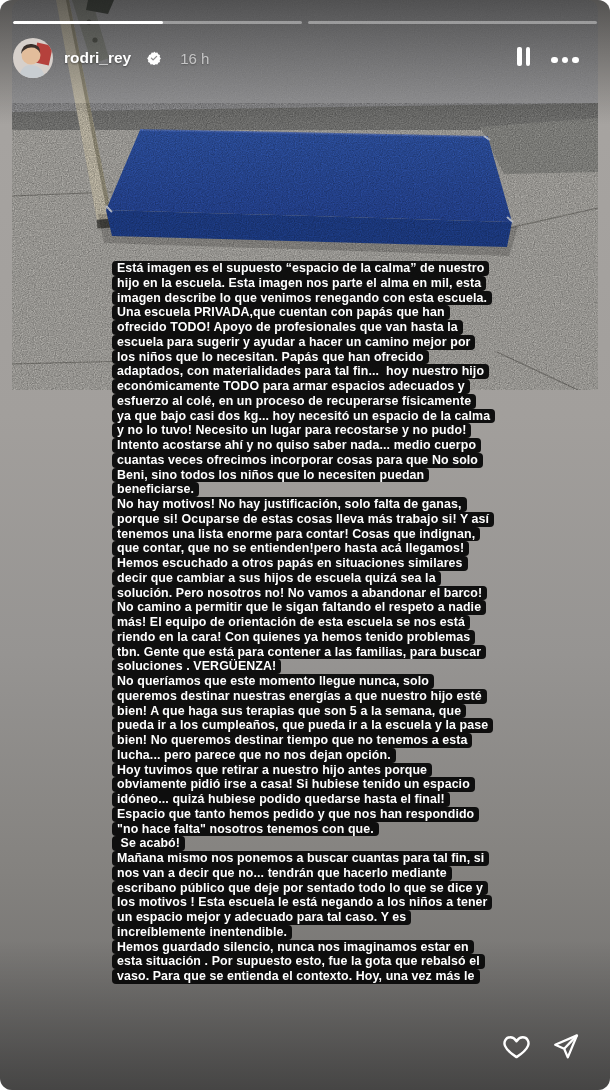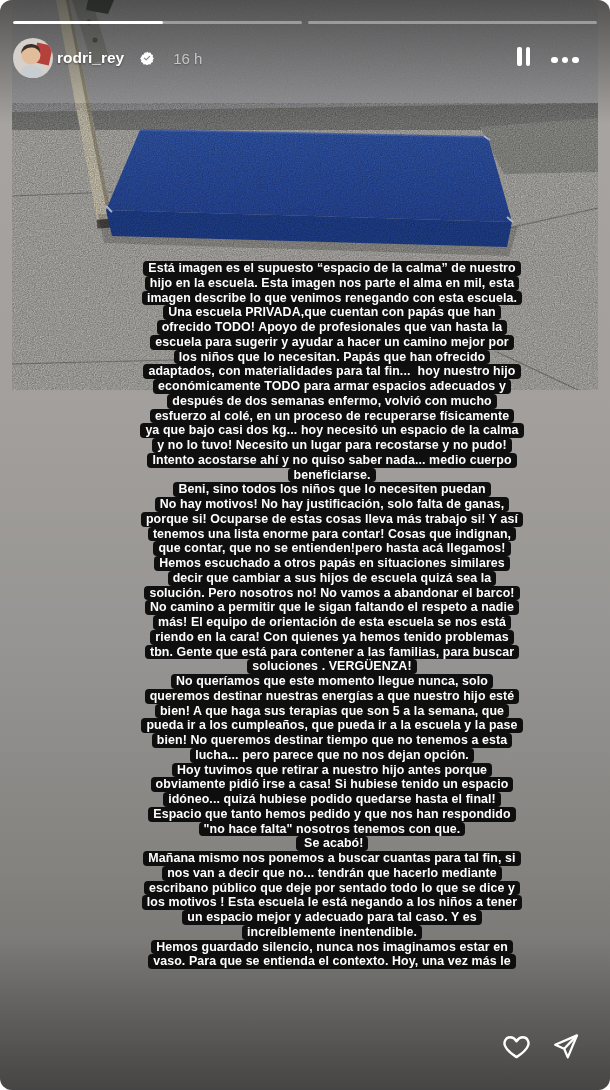--- a/index.html
+++ b/index.html
@@ -12,32 +12,32 @@
   .photo-wrap{position:absolute;left:12px;top:0;width:586px;height:390px;border-radius:10px 10px 0 0;overflow:hidden;}
   .top-fade{position:absolute;left:0;top:0;width:610px;height:125px;background:linear-gradient(rgba(15,15,15,.55),rgba(15,15,15,0));pointer-events:none;}
   .bottom-fade{position:absolute;left:0;bottom:0;width:610px;height:150px;background:linear-gradient(rgba(0,0,0,0),rgba(0,0,0,.35));pointer-events:none;}
   .vignette{position:absolute;inset:0;background:radial-gradient(ellipse 140% 120% at 50% 45%, rgba(0,0,0,0) 65%, rgba(0,0,0,.16) 100%);pointer-events:none;}
 
   .progress{position:absolute;left:13px;top:21px;width:584px;height:2.6px;display:flex;gap:6px;}
   .pseg{flex:1;height:100%;background:rgba(255,255,255,.38);border-radius:2px;overflow:hidden;}
   .pfill{height:100%;background:#ffffff;border-radius:2px;}
 
   .avatar{position:absolute;left:13px;top:38px;width:40px;height:40px;border-radius:50%;overflow:hidden;}
-  .hdr-row{position:absolute;left:57px;top:47px;height:22px;display:flex;align-items:center;gap:16px;}
+  .hdr-row{position:absolute;left:64px;top:47px;height:22px;display:flex;align-items:center;gap:16px;}
   .uname{color:#fff;font-size:15.5px;font-weight:700;text-shadow:0 1px 2px rgba(0,0,0,.45);}
   .time{color:rgba(255,255,255,.62);font-size:15px;font-weight:400;text-shadow:0 1px 2px rgba(0,0,0,.3);margin-left:3px;}
   .badge{width:14px;height:14px;}
 
   .pause{position:absolute;left:517px;top:47px;width:14px;height:19px;display:flex;gap:4px;cursor:pointer;}
   .pause i{display:block;width:4.5px;height:19px;background:#fff;border-radius:2px;}
   .menu{position:absolute;left:551px;top:56px;width:30px;height:8px;display:flex;gap:4px;align-items:center;cursor:pointer;}
   .menu i{display:block;width:6.5px;height:6.5px;background:#fff;border-radius:50%;}
 
   .text-overlay{position:absolute;left:112px;top:258px;width:440px;}
-  .tline{height:14.75px;white-space:pre;text-align:center;}
+  .tline{height:14.75px;white-space:pre;}
   .chip{
     display:inline-block;background:rgba(10,10,10,.97);color:#fff;
     font-size:12.4px;line-height:14.9px;font-weight:700;
     padding:0 5px;border-radius:4px;letter-spacing:.1px;
   }
 
   .actions{position:absolute;left:500px;top:1026px;width:100px;height:40px;display:flex;gap:16px;align-items:center;}
   .act-btn{width:33px;height:33px;cursor:pointer;display:flex;align-items:center;justify-content:center;}
 </style>
 </head>
@@ -157,36 +157,36 @@
       <div class="tline"><span class="chip">ofrecido TODO! Apoyo de profesionales que van hasta la</span></div>
 
       <div class="tline"><span class="chip">escuela para sugerir y ayudar a hacer un camino mejor por</span></div>
 
       <div class="tline"><span class="chip">los niños que lo necesitan. Papás que han ofrecido</span></div>
 
       <div class="tline"><span class="chip">adaptados, con materialidades para tal fin...  hoy nuestro hijo</span></div>
 
       <div class="tline"><span class="chip">económicamente TODO para armar espacios adecuados y</span></div>
 
-      <div class="tline"><span class="chip">después de dos semanas enfermo, volvió con mucho</span></div>
 
       <div class="tline"><span class="chip">esfuerzo al colé, en un proceso de recuperarse físicamente</span></div>
 
       <div class="tline"><span class="chip">ya que bajo casi dos kg... hoy necesitó un espacio de la calma</span></div>
 
       <div class="tline"><span class="chip">y no lo tuvo! Necesito un lugar para recostarse y no pudo!</span></div>
 
       <div class="tline"><span class="chip">Intento acostarse ahí y no quiso saber nada... medio cuerpo</span></div>
 
 
+      <div class="tline"><span class="chip">cuantas veces ofrecimos incorporar cosas para que No solo</span></div>
+
+      <div class="tline"><span class="chip">Beni, sino todos los niños que lo necesiten puedan</span></div>
 
       <div class="tline"><span class="chip">beneficiarse.</span></div>
 
-      <div class="tline"><span class="chip">Beni, sino todos los niños que lo necesiten puedan</span></div>
-
       <div class="tline"><span class="chip">No hay motivos! No hay justificación, solo falta de ganas,</span></div>
 
       <div class="tline"><span class="chip">porque si! Ocuparse de estas cosas lleva más trabajo si! Y así</span></div>
 
       <div class="tline"><span class="chip">tenemos una lista enorme para contar! Cosas que indignan,</span></div>
 
       <div class="tline"><span class="chip">que contar, que no se entienden!pero hasta acá llegamos!</span></div>
 
       <div class="tline"><span class="chip">Hemos escuchado a otros papás en situaciones similares</span></div>
 
@@ -235,20 +235,21 @@
       <div class="tline"><span class="chip">escribano público que deje por sentado todo lo que se dice y</span></div>
 
       <div class="tline"><span class="chip">los motivos ! Esta escuela le está negando a los niños a tener</span></div>
 
       <div class="tline"><span class="chip">un espacio mejor y adecuado para tal caso. Y es</span></div>
 
       <div class="tline"><span class="chip">increíblemente inentendible.</span></div>
 
       <div class="tline"><span class="chip">Hemos guardado silencio, nunca nos imaginamos estar en</span></div>
 
+      <div class="tline"><span class="chip">esta situación . Por supuesto esto, fue la gota que rebalsó el</span></div>
 
       <div class="tline"><span class="chip">vaso. Para que se entienda el contexto. Hoy, una vez más le</span></div>
 
     </div>
 
   <div class="actions">
     <div class="act-btn">
       <svg width="31" height="29" viewBox="0 0 24 24">
         <path d="M12 20.8S4.3 15.9 2.5 11.5C1.1 8 3.2 4.4 6.8 4.4c2.2 0 3.8 1.2 5.2 3.2 1.4-2 3-3.2 5.2-3.2 3.6 0 5.7 3.6 4.3 7.1C19.7 15.9 12 20.8 12 20.8z" fill="none" stroke="#ffffff" stroke-width="2" stroke-linejoin="round"></path>
       </svg>

